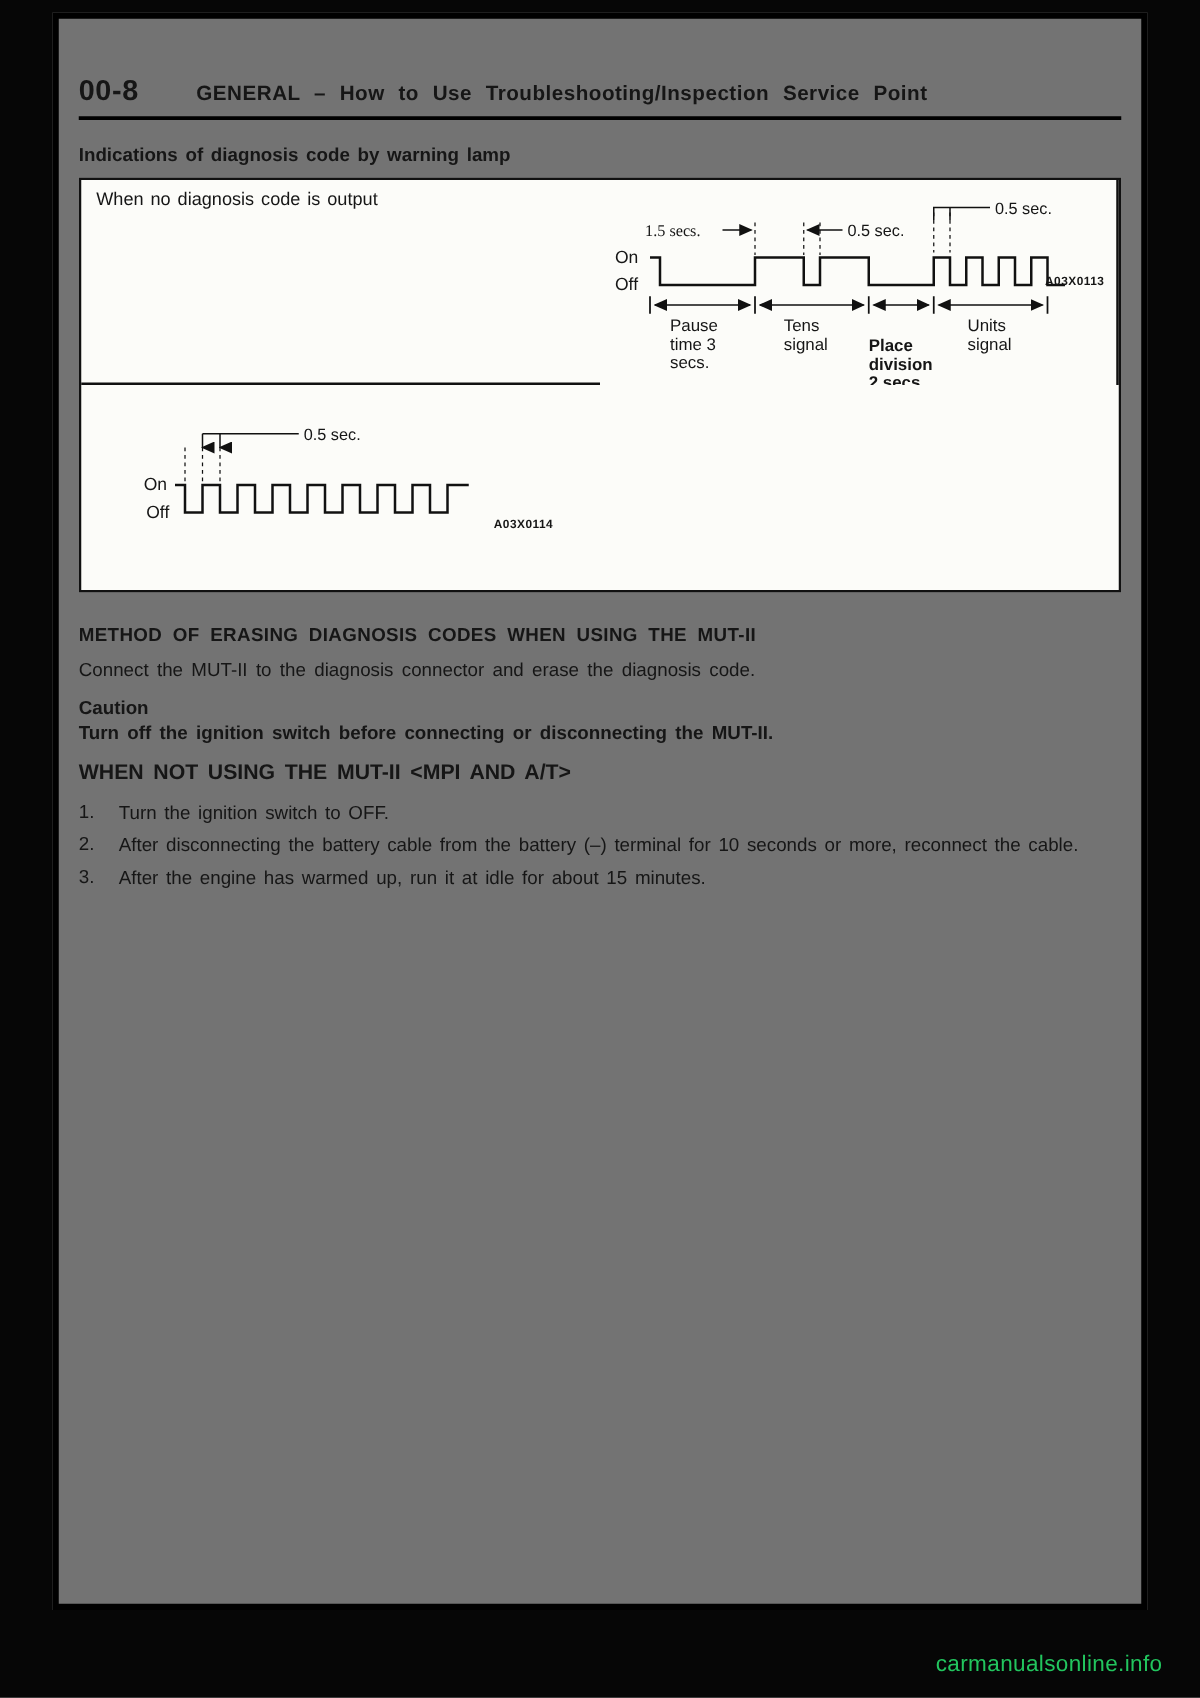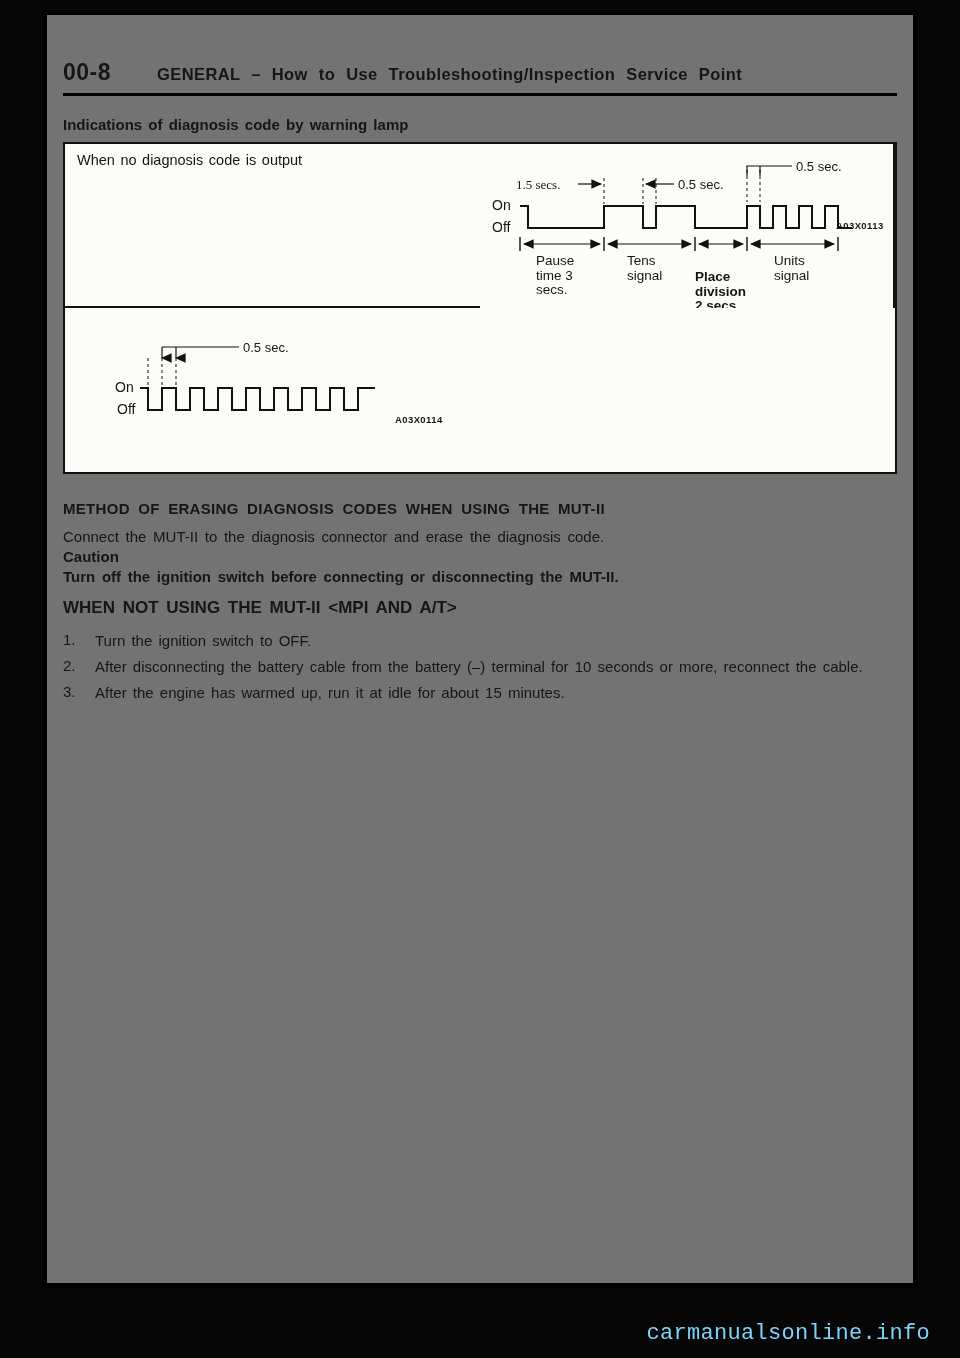--- a/index.html
+++ b/index.html
@@ -29,31 +29,31 @@
   .cell { position:relative; height:164px; overflow:hidden; }
   .cell-left { border-right:2px solid #111; }
   svg.diag { position:absolute; left:0; top:0; }
   .dlabel { position:absolute; font-size:13px; white-space:nowrap; }
   .dlabel-sm { position:absolute; font-size:13.5px; line-height:14.5px; white-space:pre-line; }
   .onoff { position:absolute; font-size:14px; }
   .refcode { position:absolute; font-size:9.5px; font-weight:bold; letter-spacing:.4px; white-space:nowrap; }
 
   .method-heading { margin:26px 16px 0; font-size:15px; font-weight:bold; word-spacing:4px; letter-spacing:.3px; }
   .body-text { margin:11px 16px 0; font-size:15px; word-spacing:2.5px; }
-  .caution-label { margin:3px 16px 0; font-size:15px; font-weight:bold; word-spacing:2px; }
+  .caution-label { margin:13px 16px 0; font-size:15px; font-weight:bold; word-spacing:2px; }
   .caution-text { margin:3px 16px 0; font-size:15px; font-weight:bold; word-spacing:2.5px; }
   .when-heading { margin:13px 16px 0; font-size:17px; font-weight:bold; word-spacing:3px; }
   .steps { margin:13px 16px 0; list-style:none; }
   .step { display:flex; margin-bottom:6px; font-size:15px; word-spacing:2px; }
   .step-num { flex:0 0 32px; }
   .step-text { flex:1; line-height:20px; }
 
   .watermark {
     position:absolute; right:30px; top:1321px;
-    font-size:22px; color:#7dd3fc; letter-spacing:.3px;font-family:Liberation Mono, monospace;
+    font-size:18px; color:#22c55e; letter-spacing:.3px;
   }
 </style>
 </head>
 <body>
 
 <div class="page">
 
   <div class="page-header">
     <span class="page-code">00-8</span>
     <span class="page-title">GENERAL – How to Use Troubleshooting/Inspection Service Point</span>

